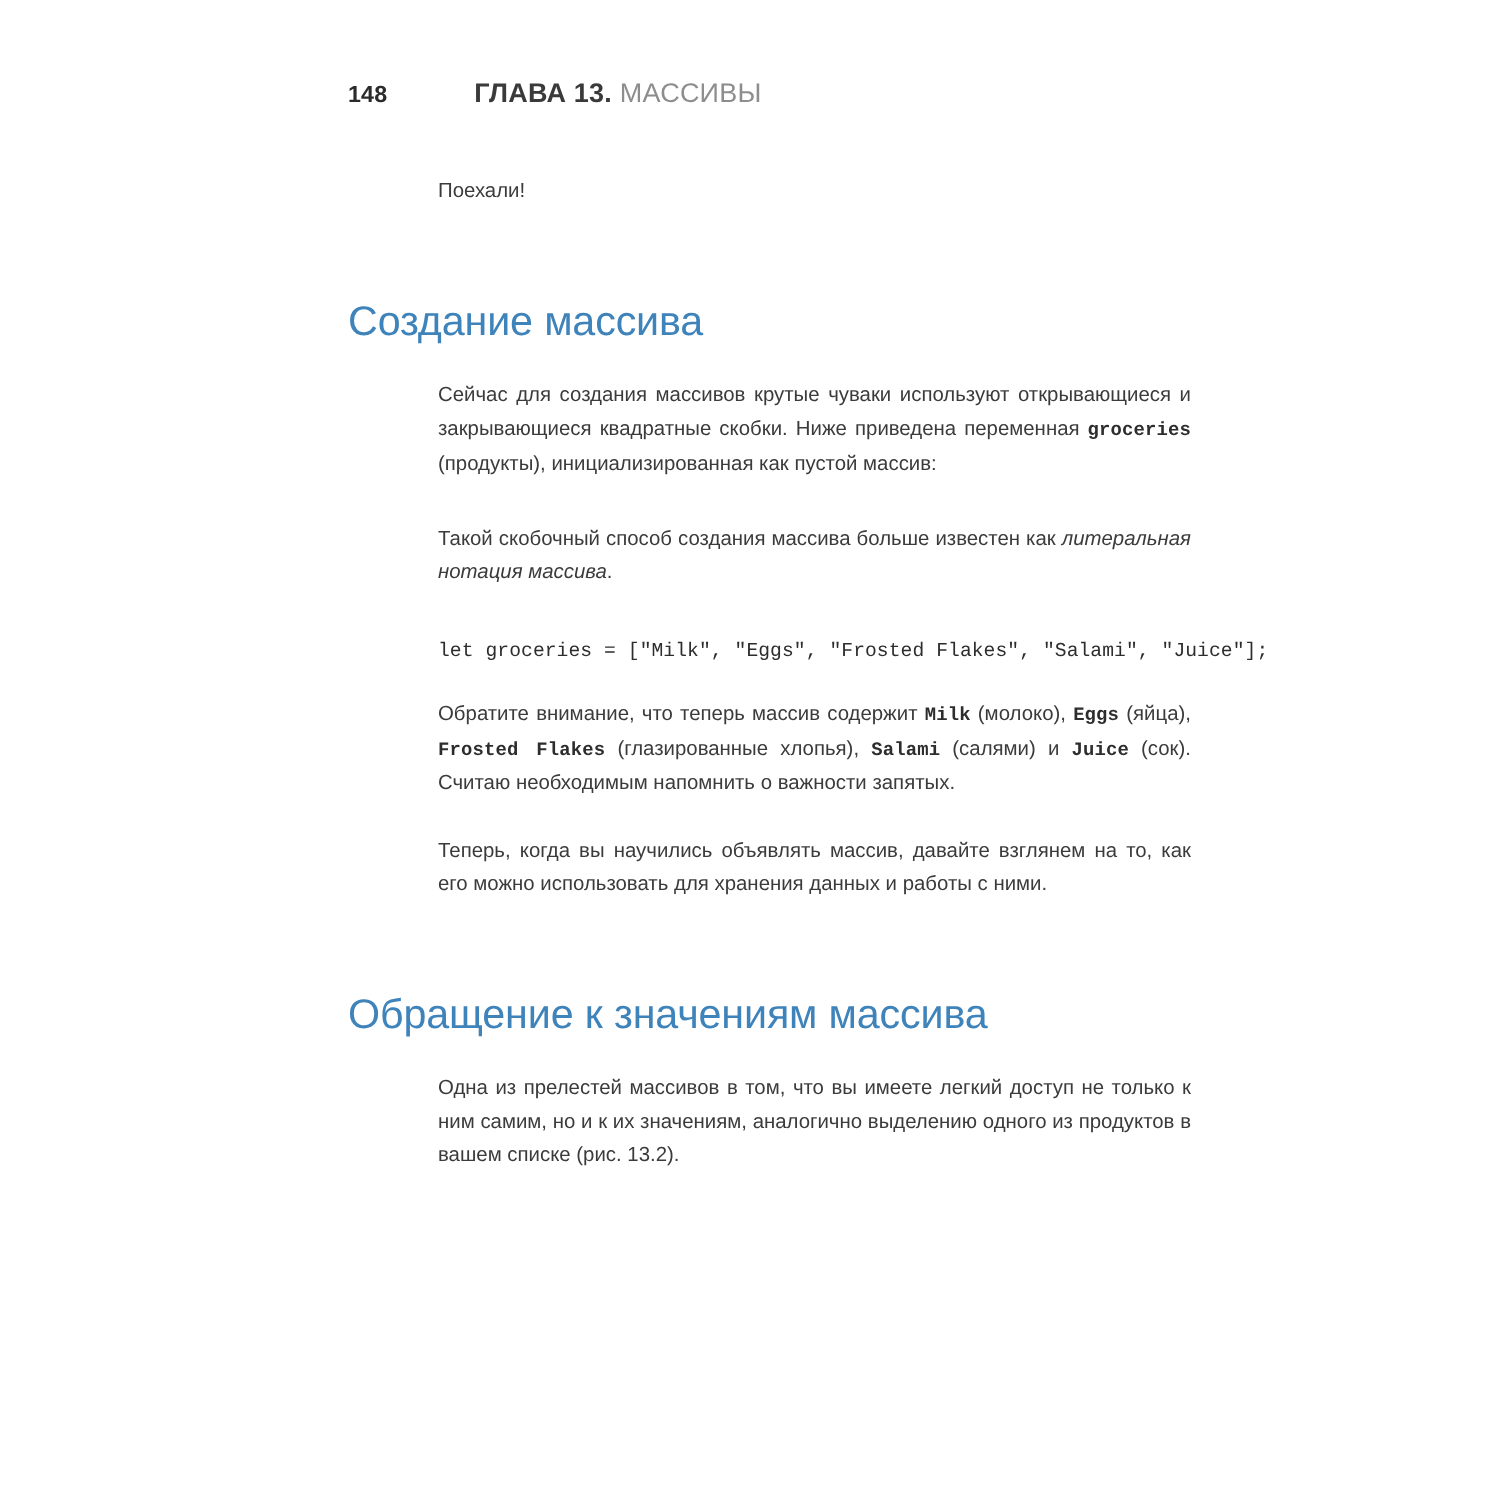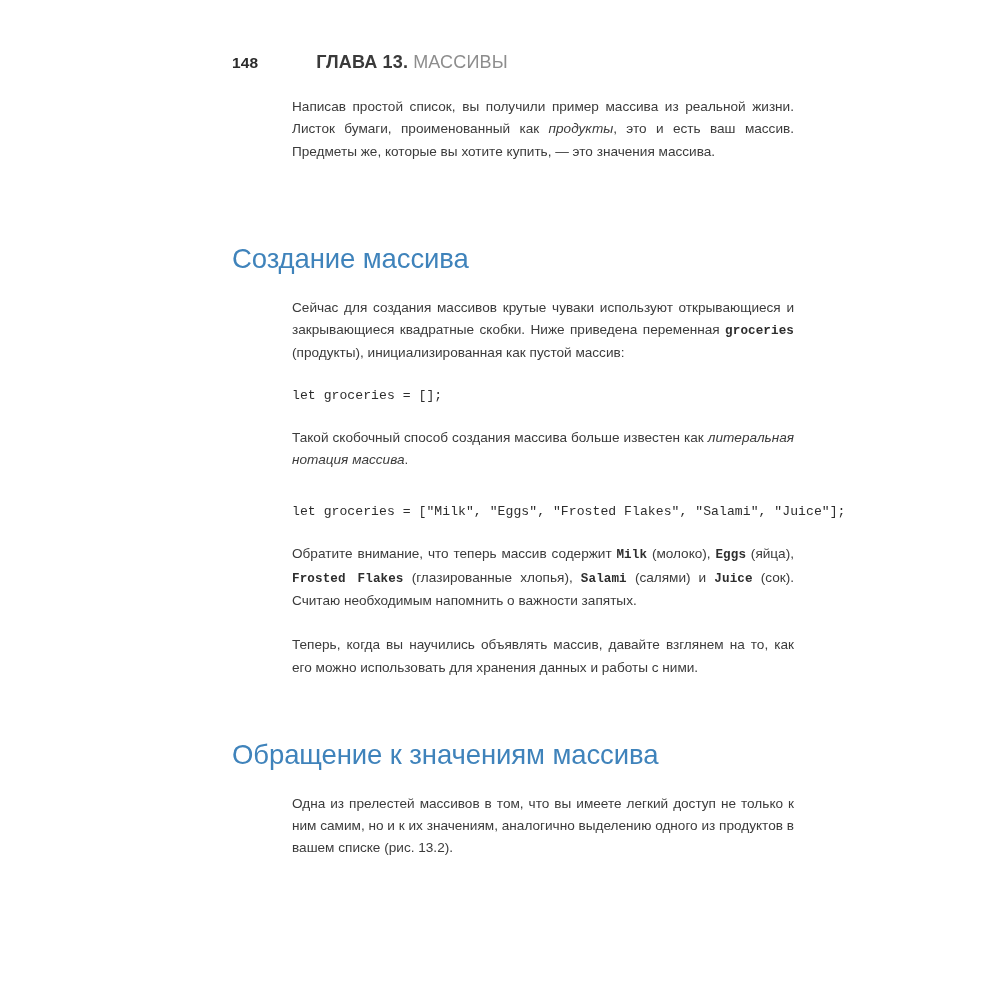--- a/index.html
+++ b/index.html
@@ -126,36 +126,35 @@
 
   <div class="running-head">
     <span class="folio">148</span>
     <span class="chapter-line">
       <span class="chapter-label">ГЛАВА 13.</span><span>&nbsp;</span><span class="chapter-title">МАССИВЫ</span>
     </span>
   </div>
 
   <div class="content">
 
-    <p class="body"><span>Написав простой список, вы получили пример массива из реальной жизни. Листок бумаги, проименованный как </span><em>продукты</em><span>, это и есть ваш массив. Предметы же, которые вы хотите купить, — это значения массива.</span></p>
 
     <div class="gap-para"></div>
 
 
     <div class="gap-para"></div>
 
+    <p class="body">Поехали!</p>
 
     <div class="gap-before-h2"></div>
     <h2 class="section-heading">Создание массива</h2>
     <div class="gap-after-h2"></div>
 
     <p class="body"><span>Сейчас для создания массивов крутые чуваки используют открывающиеся и закрывающиеся квадратные скобки. Ниже приведена переменная </span><code>groceries</code><span> (продукты), инициализированная как пустой массив:</span></p>
 
     <div class="gap-code-top"></div>
-    <pre class="code-line">let groceries = [];</pre>
     <div class="gap-code-bottom"></div>
 
     <p class="body"><span>Такой скобочный способ создания массива больше известен как </span><em>литеральная нотация массива</em><span>.</span></p>
 
     <div class="gap-para"></div>
 
 
     <div class="gap-code-top"></div>
     <pre class="code-line">let groceries = ["Milk", "Eggs", "Frosted Flakes", "Salami", "Juice"];</pre>
     <div class="gap-code-bottom"></div>

